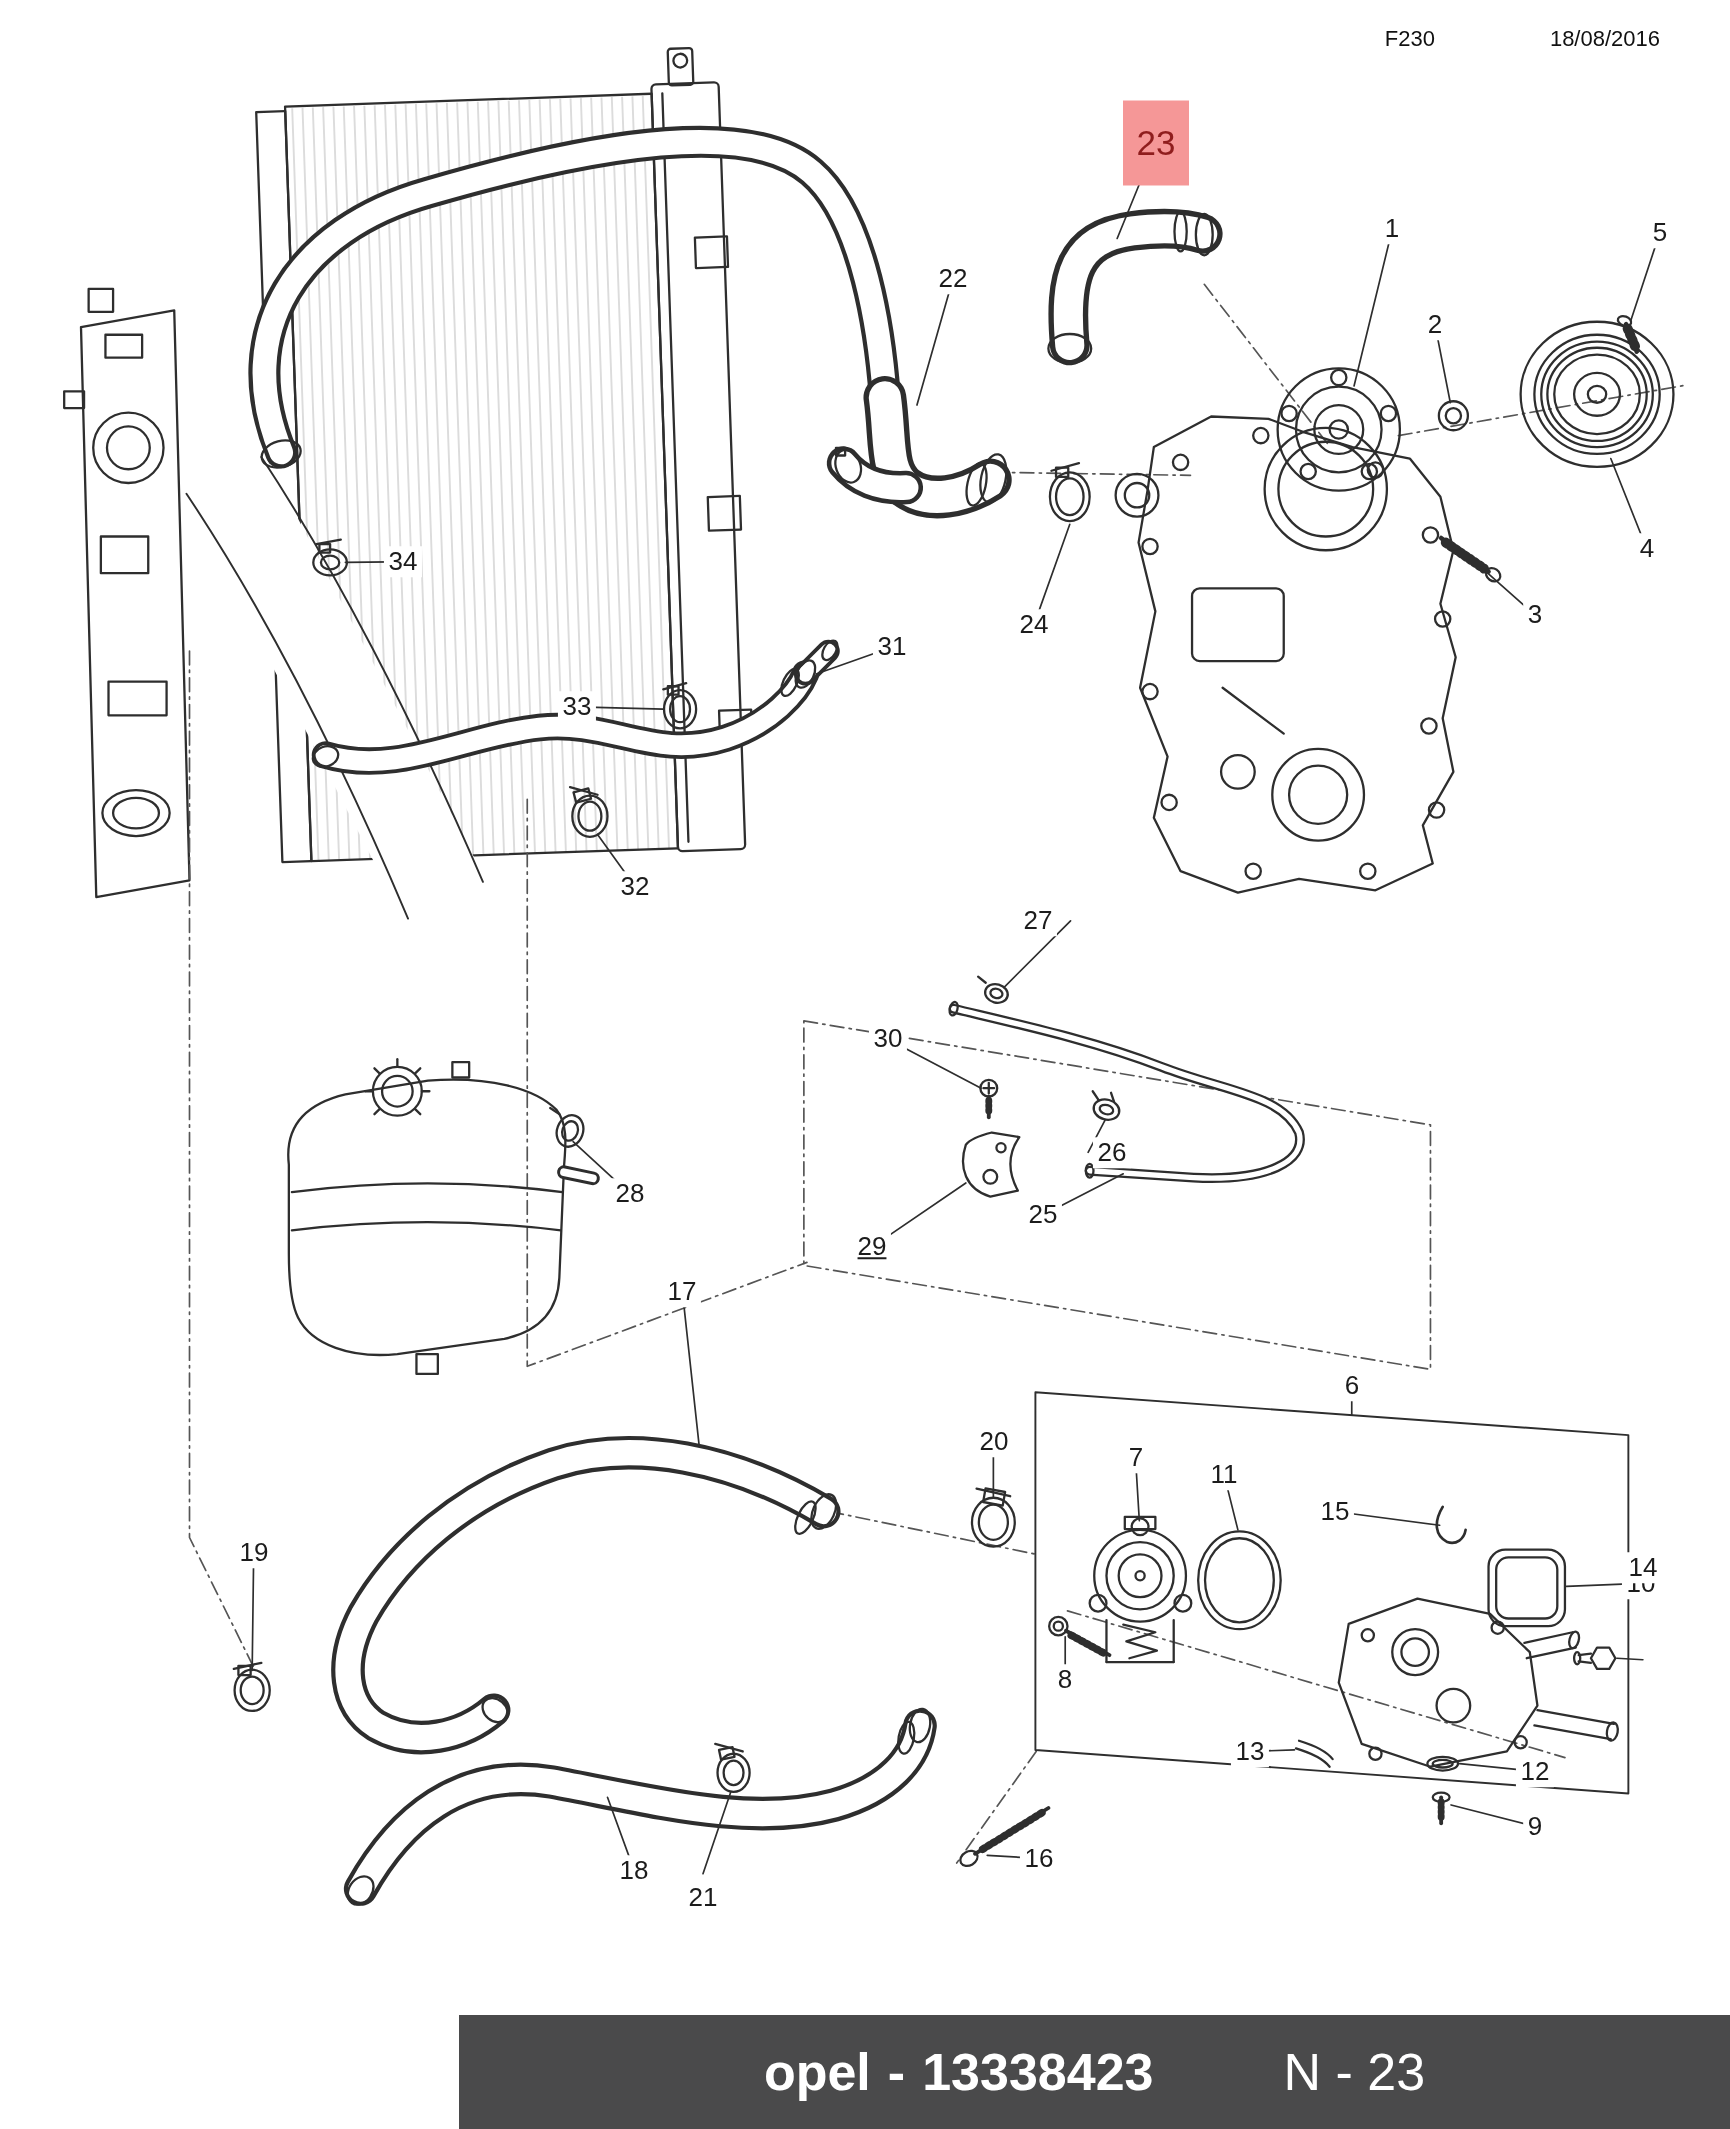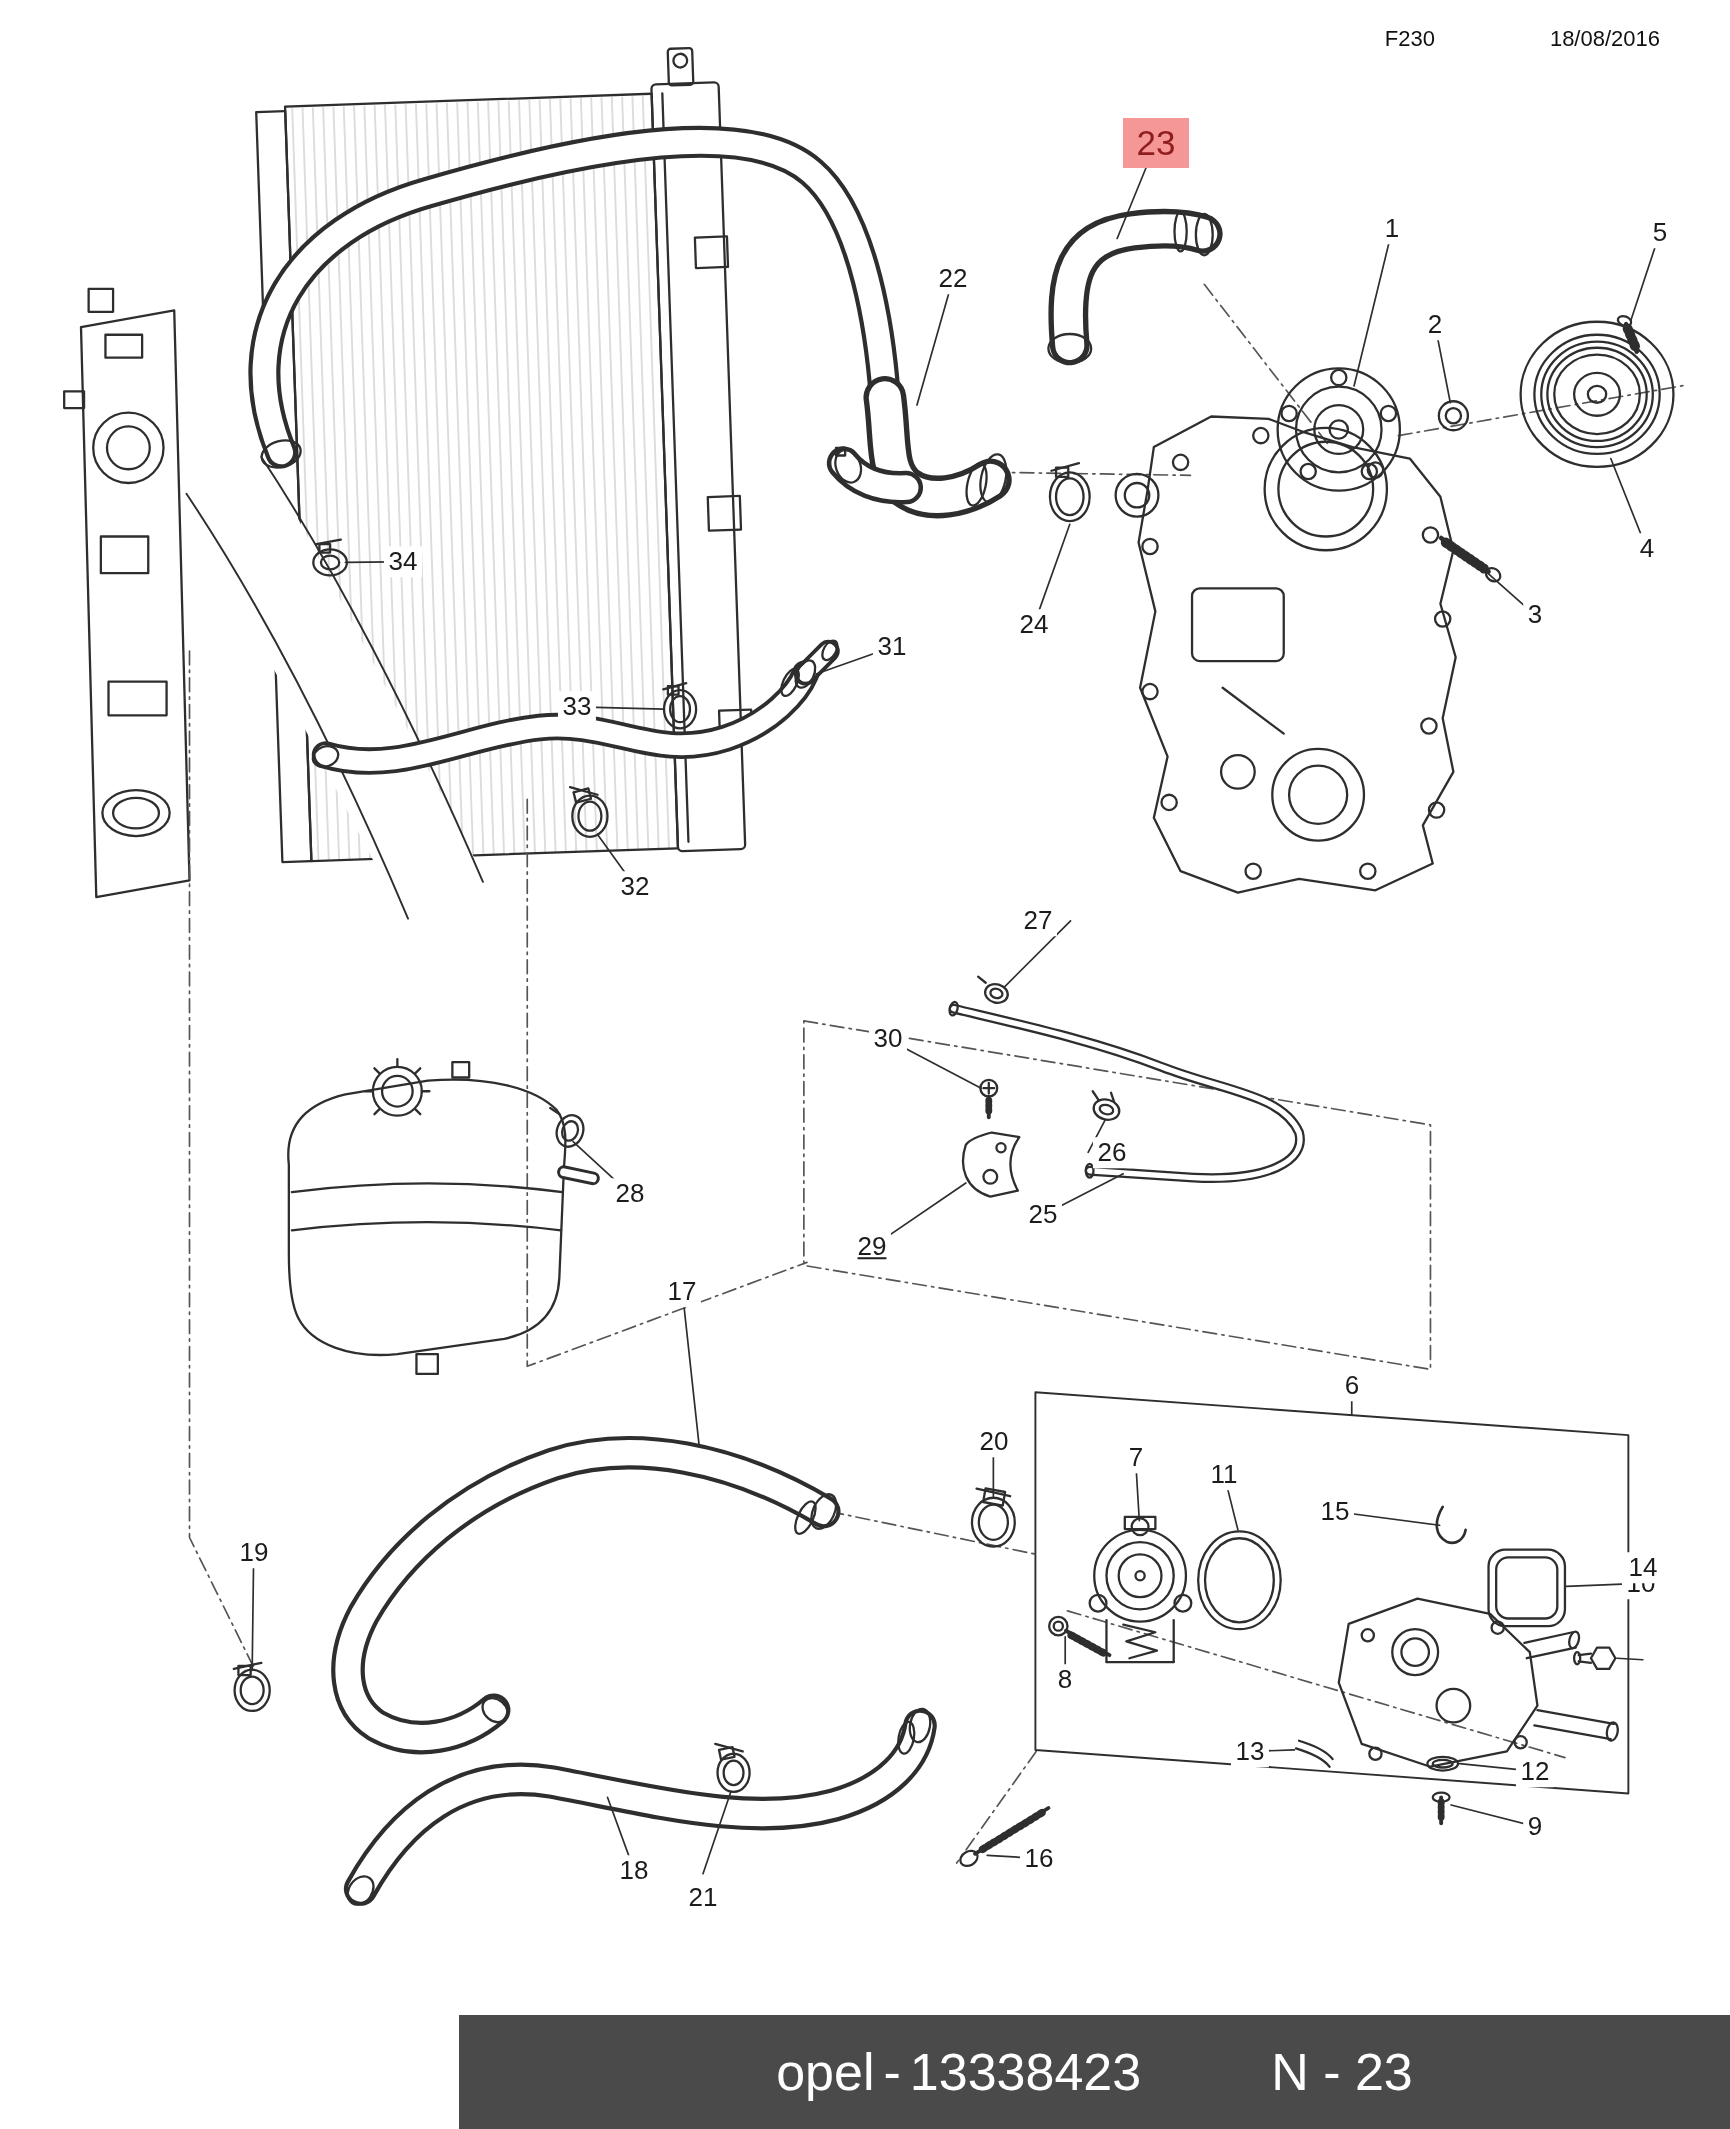--- a/index.html
+++ b/index.html
@@ -5,26 +5,26 @@
   html,body{margin:0;padding:0;}
   body{width:1730px;height:2129px;position:relative;background:#ffffff;overflow:hidden;
        font-family:"Liberation Sans",sans-serif;}
   .header{position:absolute;top:26px;right:70px;display:flex;gap:115px;
           font-size:22px;color:#111;text-align:right;}
   svg.diagram{position:absolute;left:0;top:0;width:1730px;height:2129px;}
   #callout-layer{position:absolute;left:0;top:0;width:1730px;height:2129px;pointer-events:none;}
   .callout{position:absolute;transform:translate(-50%,-50%);
            font:400 26px "Liberation Sans",sans-serif;color:#1c1c1c;background:#ffffff;
            padding:0.8px 4.6px;line-height:1.15;white-space:nowrap;}
-  .callout.highlighted{width:66px;height:50px;display:flex;align-items:center;justify-content:center;
+  .callout.highlighted{width:66px;height:85px;display:flex;align-items:center;justify-content:center;
            background:#f59797;color:#8f1d1d;font-size:35px;padding:0;}
   .footer{position:absolute;left:459px;right:0;top:2015px;bottom:0;background:#4a4a4b;
           color:#ffffff;display:flex;align-items:center;justify-content:center;gap:130px;
           font-size:52px;}
-  .footer .part-chunk{display:flex;gap:9px;}
+  .footer .part-chunk{display:flex;gap:17px;font-weight:bold;}
 </style>
 </head>
 <body>
 
 <div class="header">
   <span>F230</span>
   <span>18/08/2016</span>
 </div>
 
 <svg class="diagram" viewBox="0 0 2264 2786">

